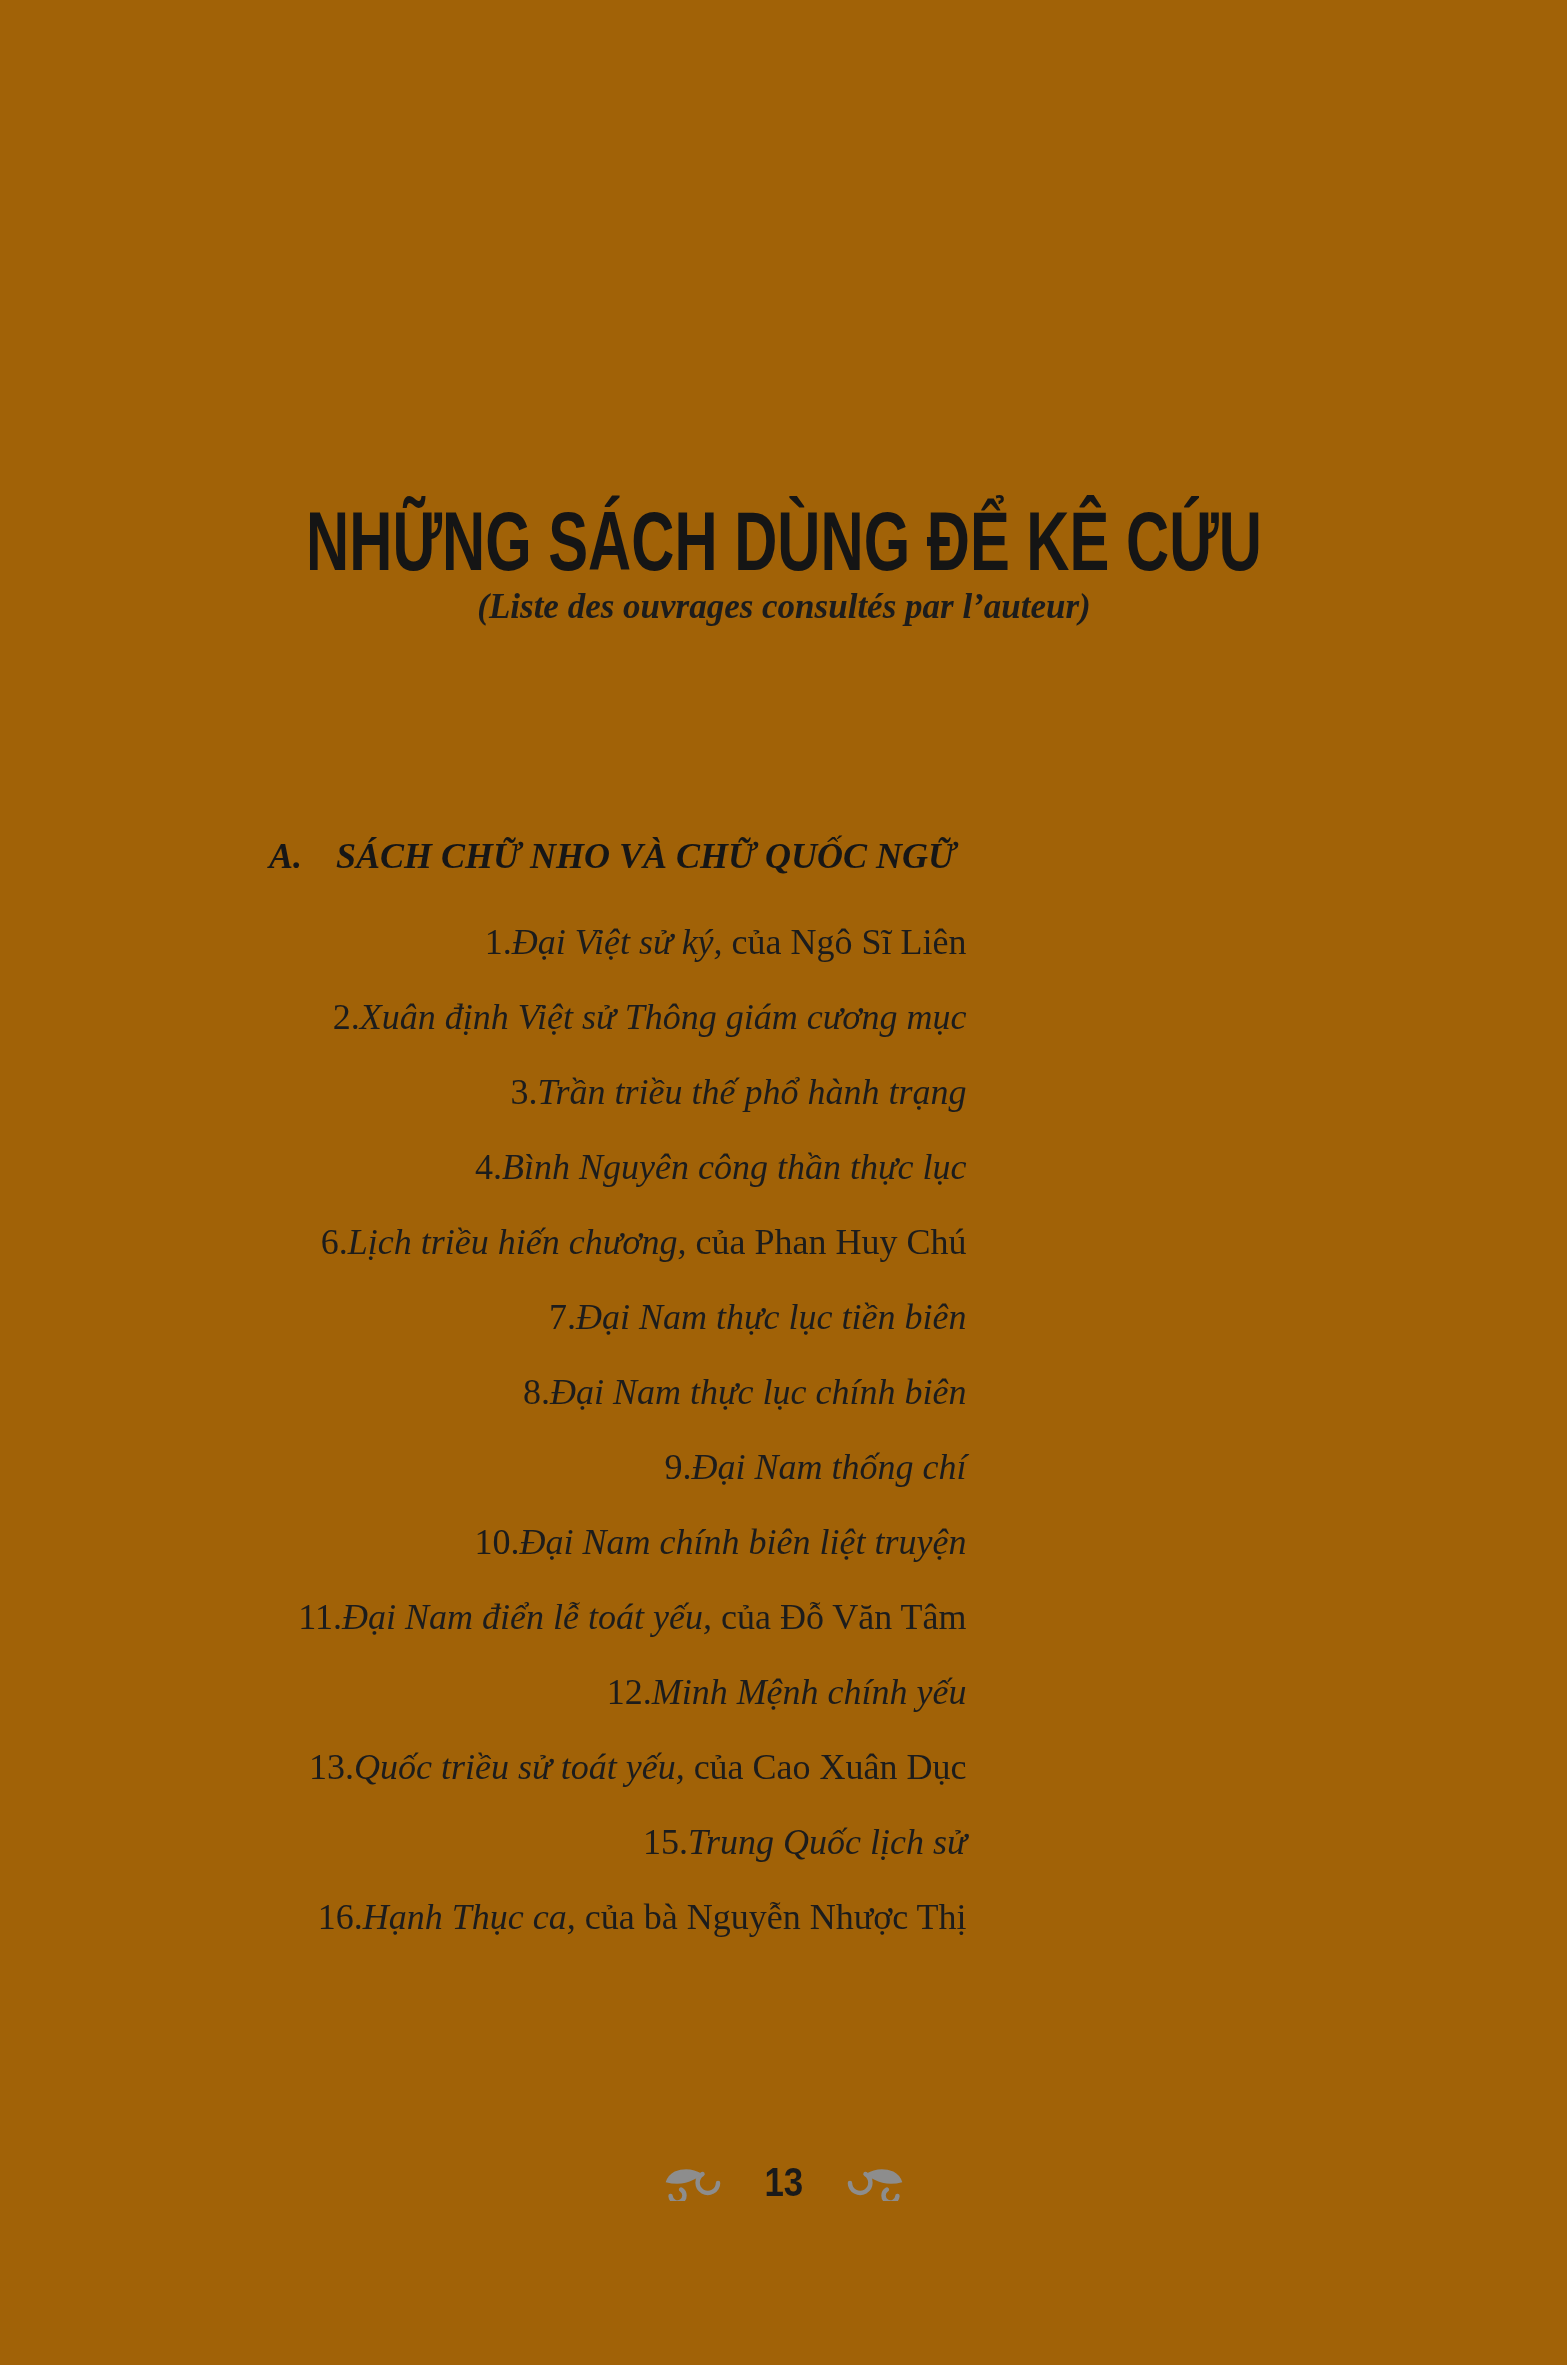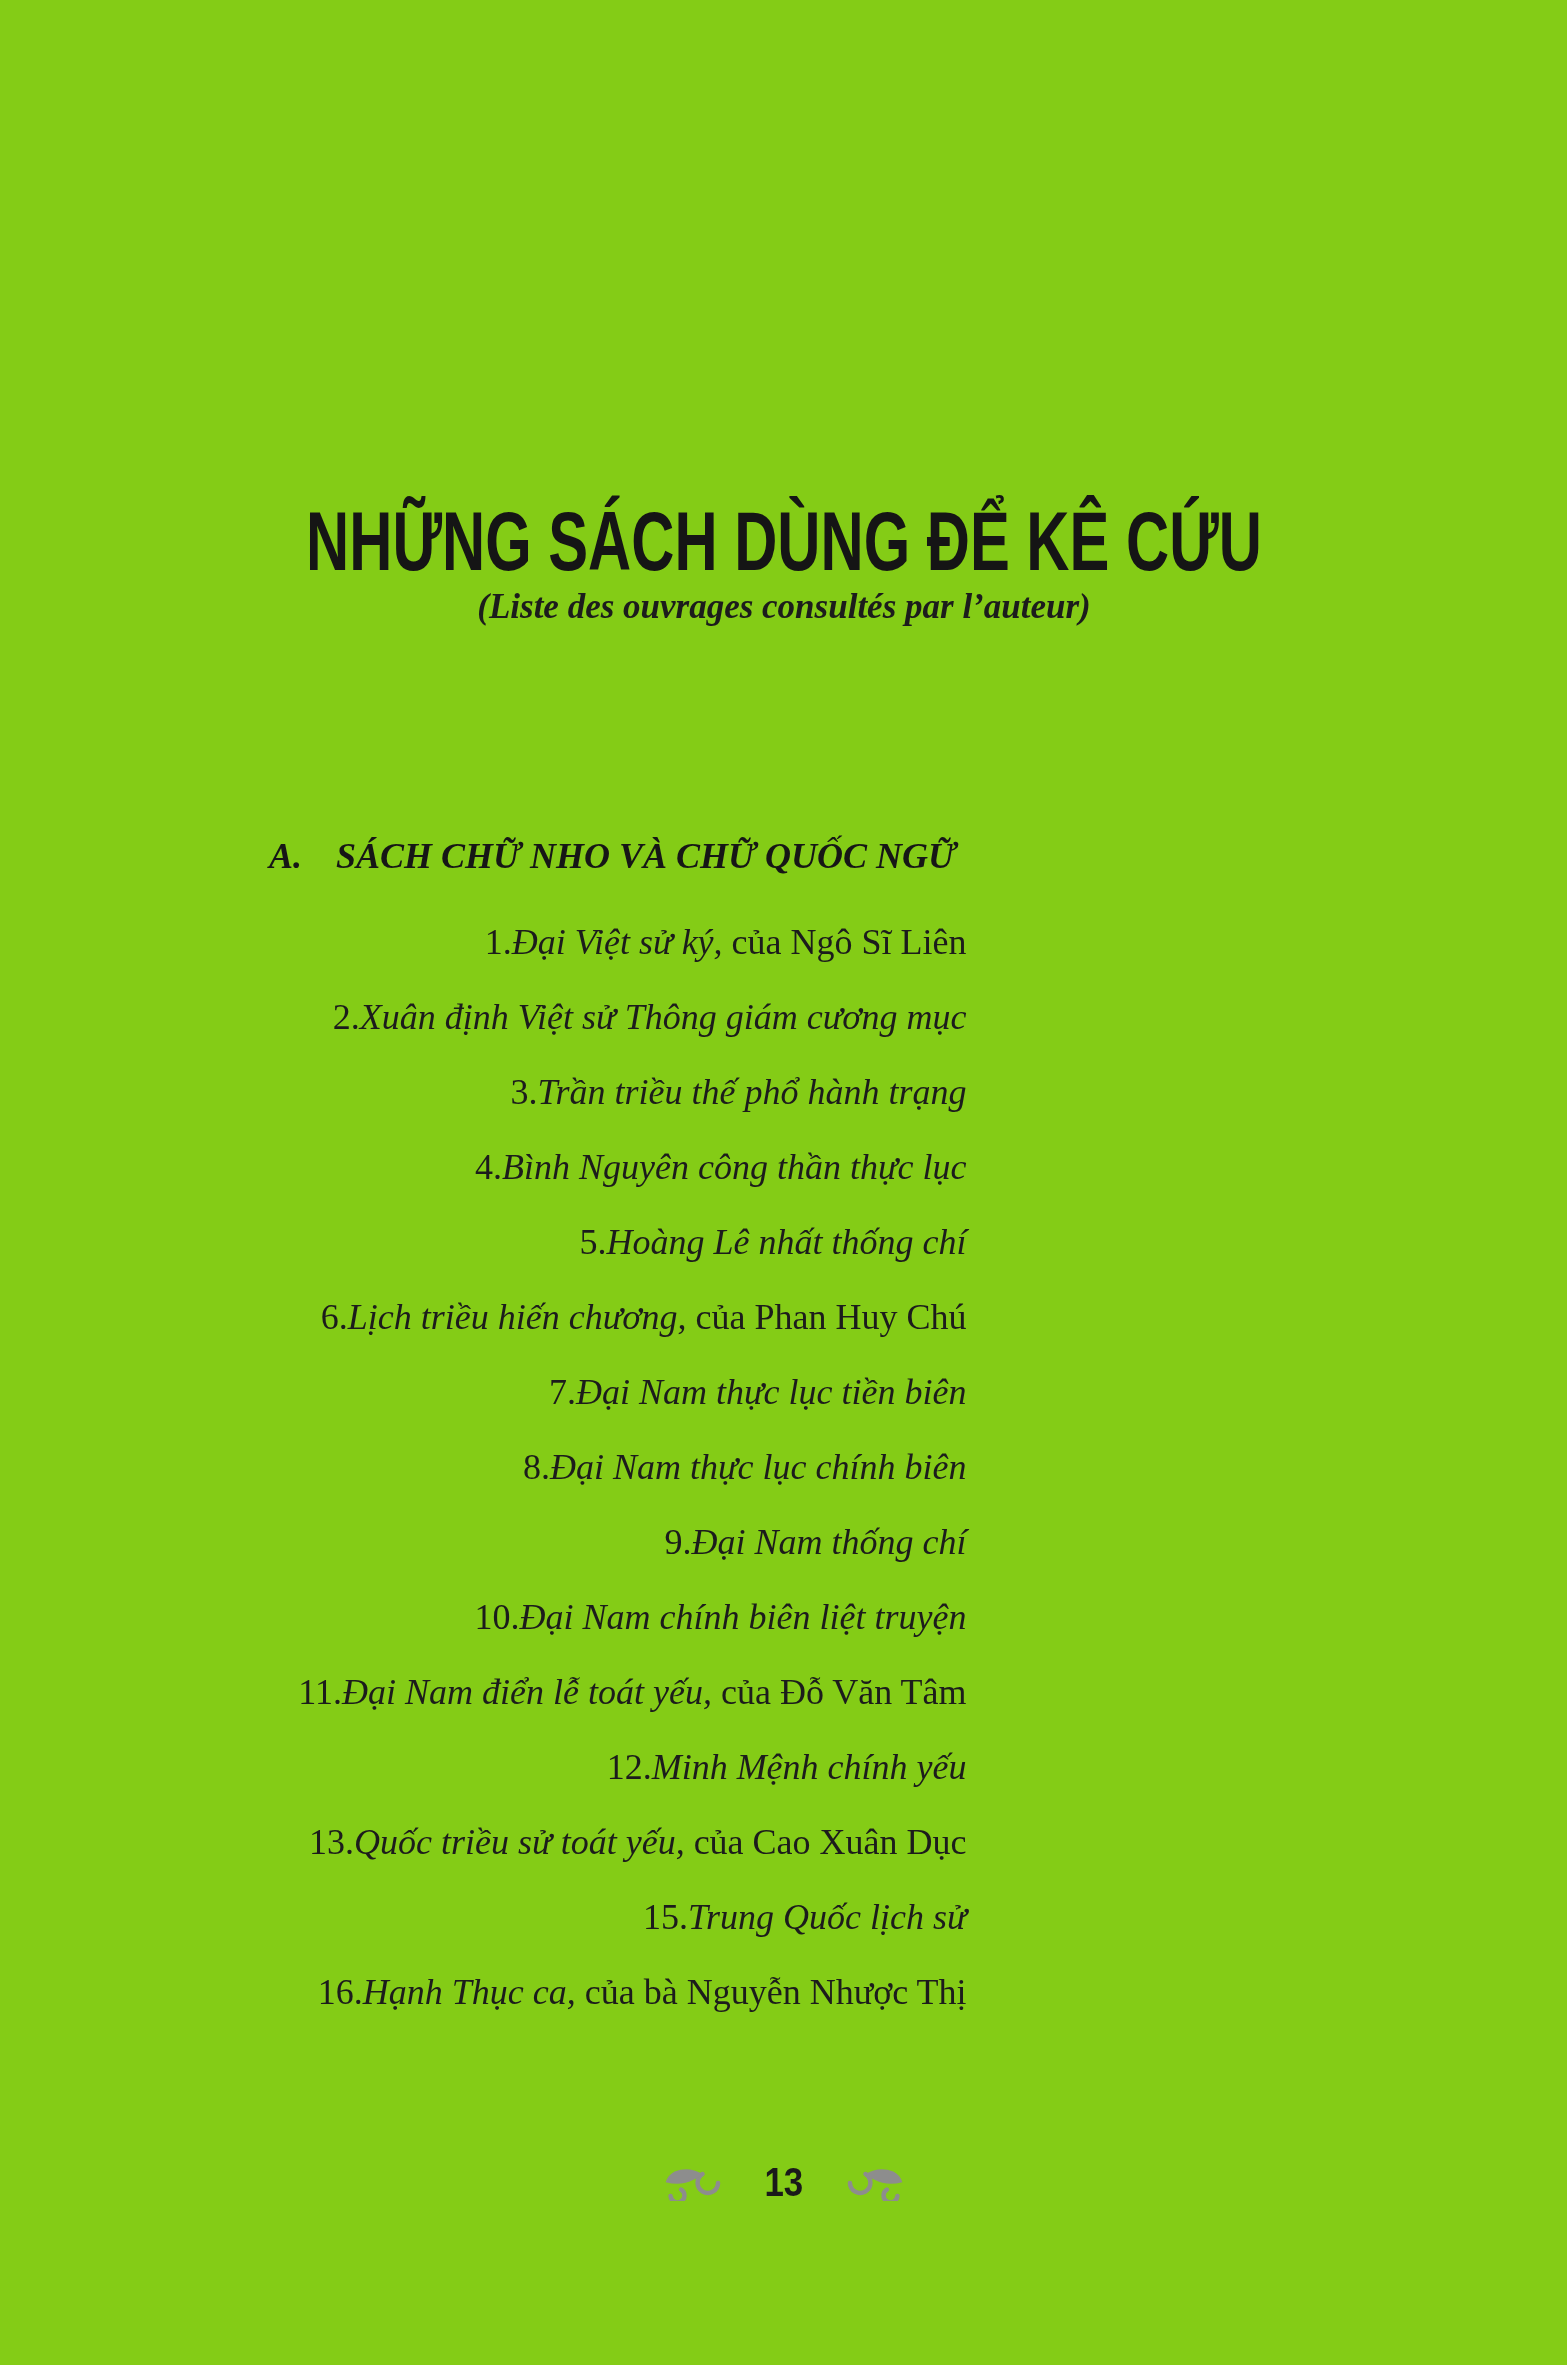--- a/index.html
+++ b/index.html
@@ -1,21 +1,21 @@
 <!DOCTYPE html>
 <html style="font-size:13px"><head>
 <meta charset="utf-8">
 <style>
   html, body { margin: 0; padding: 0; background: #e8e8e8; }
   .page {
     position: relative;
     width: 1568px;
     height: 2366px;
     margin: 0 auto;
-    background: #84cc16;
+    background: #a16207;
     font-family: "Liberation Serif", serif;
     color: #1e1e1e;
     overflow: hidden;
   }
 
   .title {
     position: absolute;
     top: 498px;
     left: 0;
     width: 100%;
@@ -108,21 +108,20 @@
 
   <div class="section-heading">
     <span class="sec-label">A.</span><span class="sec-text">SÁCH CHỮ NHO VÀ CHỮ QUỐC NGỮ</span>
   </div>
 
   <ol class="book-list">
     <li class="book-item"><span class="num">1.</span><span class="ti">Đại Việt sử ký,</span><span class="au"> của Ngô Sĩ Liên</span></li>
     <li class="book-item"><span class="num">2.</span><span class="ti">Xuân định Việt sử Thông giám cương mục</span><span class="au"></span></li>
     <li class="book-item"><span class="num">3.</span><span class="ti">Trần triều thế phổ hành trạng</span><span class="au"></span></li>
     <li class="book-item"><span class="num">4.</span><span class="ti">Bình Nguyên công thần thực lục</span><span class="au"></span></li>
-    <li class="book-item"><span class="num">5.</span><span class="ti">Hoàng Lê nhất thống chí</span><span class="au"></span></li>
     <li class="book-item"><span class="num">6.</span><span class="ti">Lịch triều hiến chương,</span><span class="au"> của Phan Huy Chú</span></li>
     <li class="book-item"><span class="num">7.</span><span class="ti">Đại Nam thực lục tiền biên</span><span class="au"></span></li>
     <li class="book-item"><span class="num">8.</span><span class="ti">Đại Nam thực lục chính biên</span><span class="au"></span></li>
     <li class="book-item"><span class="num">9.</span><span class="ti">Đại Nam thống chí</span><span class="au"></span></li>
     <li class="book-item"><span class="num">10.</span><span class="ti">Đại Nam chính biên liệt truyện</span><span class="au"></span></li>
     <li class="book-item"><span class="num">11.</span><span class="ti">Đại Nam điển lễ toát yếu,</span><span class="au"> của Đỗ Văn Tâm</span></li>
     <li class="book-item"><span class="num">12.</span><span class="ti">Minh Mệnh chính yếu</span><span class="au"></span></li>
     <li class="book-item"><span class="num">13.</span><span class="ti">Quốc triều sử toát yếu,</span><span class="au"> của Cao Xuân Dục</span></li>
     <li class="book-item"><span class="num">15.</span><span class="ti">Trung Quốc lịch sử</span><span class="au"></span></li>
     <li class="book-item"><span class="num">16.</span><span class="ti">Hạnh Thục ca,</span><span class="au"> của bà Nguyễn Nhược Thị</span></li>

